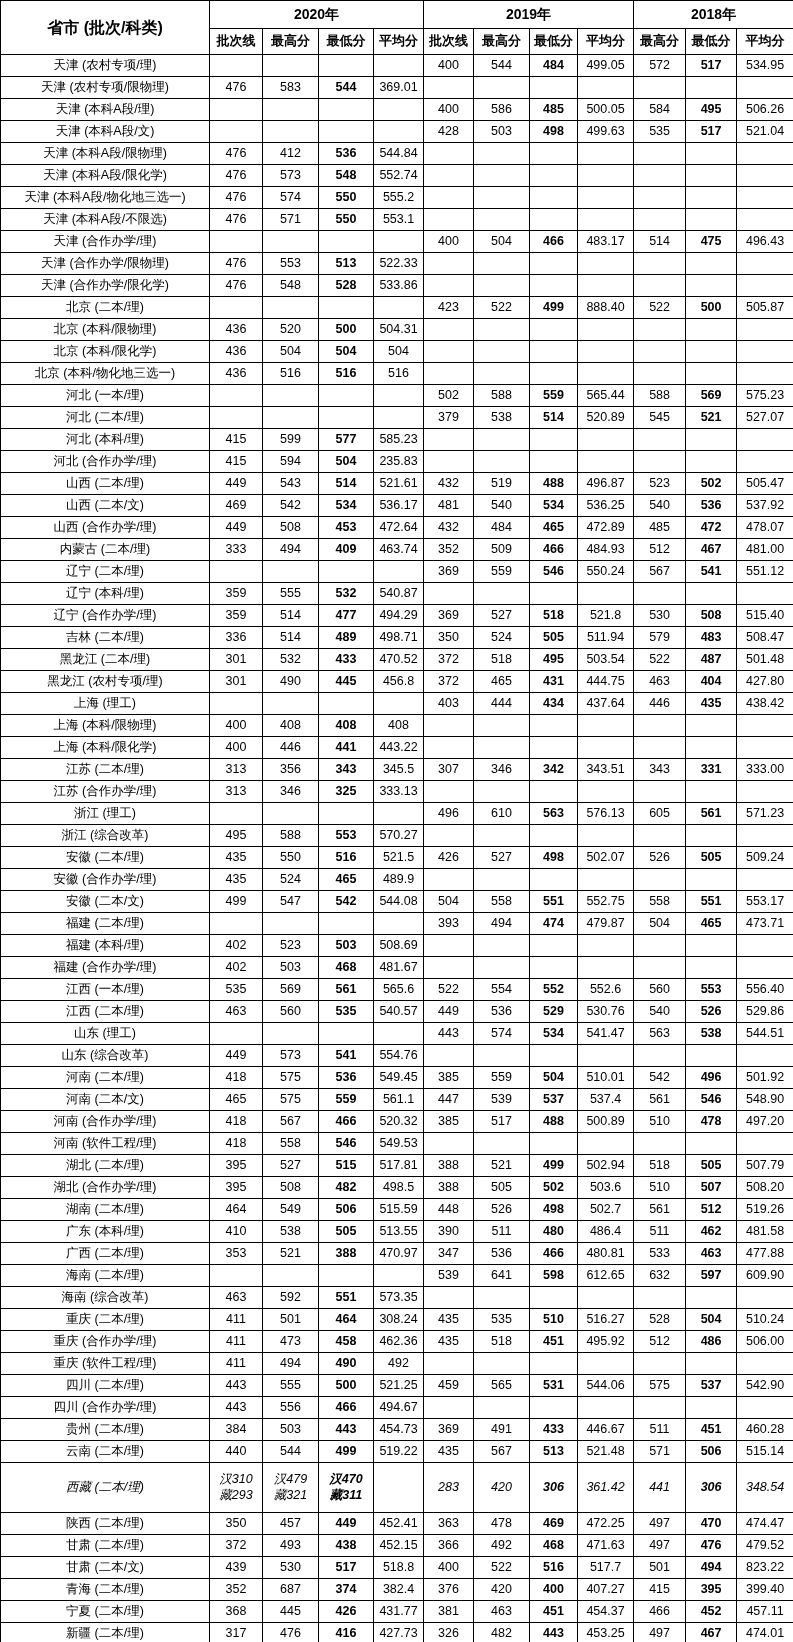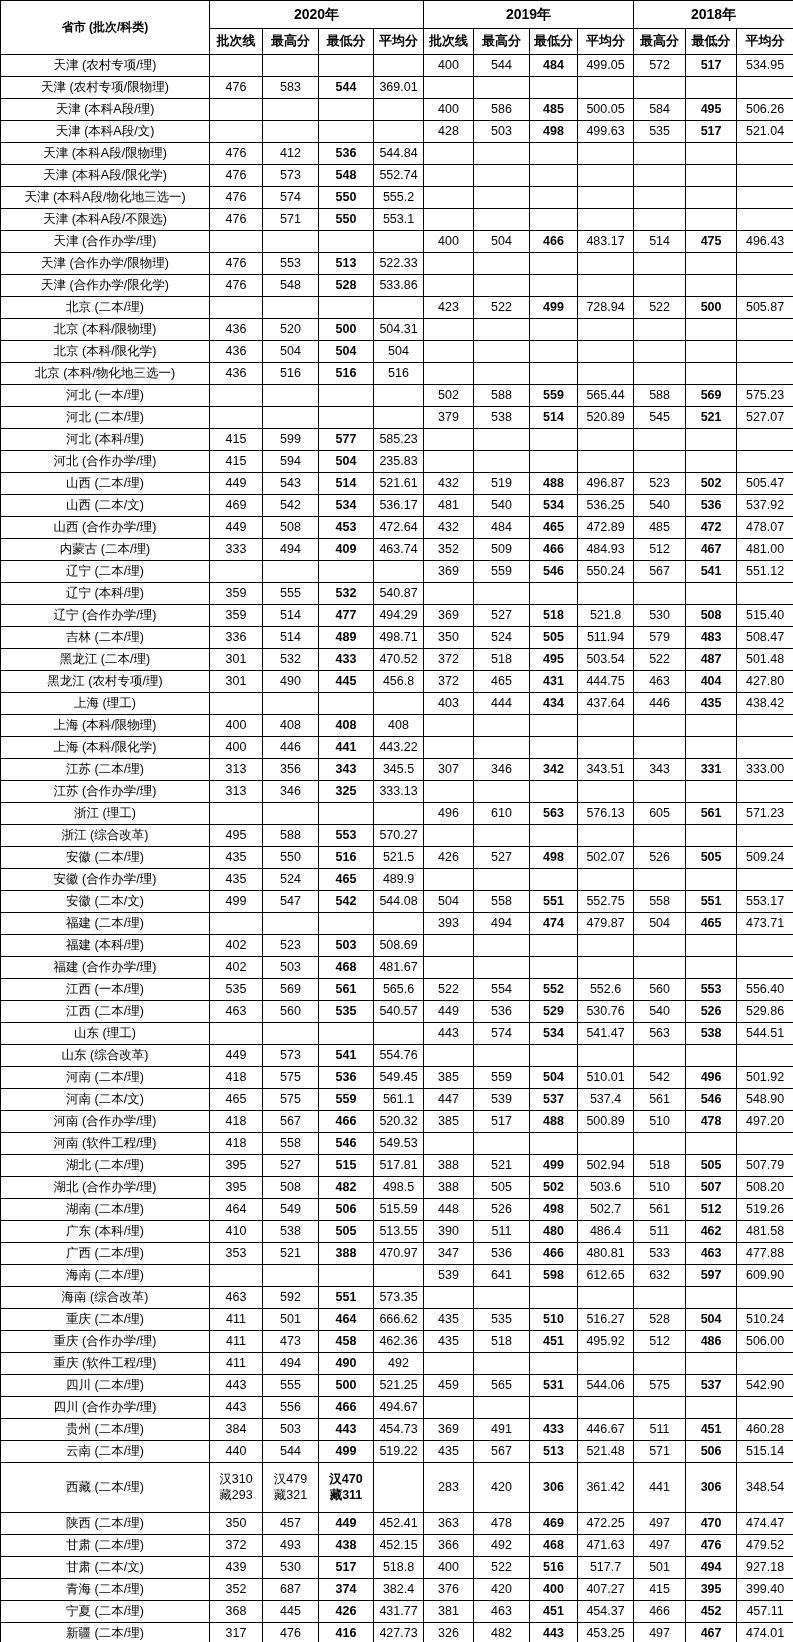--- a/index.html
+++ b/index.html
@@ -18,23 +18,23 @@
     text-align: center;
     vertical-align: middle;
     padding: 0;
     overflow: hidden;
     white-space: pre-line;
     line-height: 1.25;
   }
   thead th { font-weight: bold; }
   tr.year-row { height: 28px; font-size: 14px; }
   tr.col-row { height: 26px; font-size: 13px; font-family: Liberation Serif, serif; }
-  th.province-head { font-size: 12px; }
+  th.province-head { font-size: 16px; }
   tbody tr { height: 22px; font-size: 12.5px; }
-  tbody tr.tall { height: 50px; }
+  tbody tr.tall { height: 50px; font-style: italic; }
   td.bold { font-weight: bold; }
 </style>
 </head>
 <body>
 
 <table>
   <colgroup>
     <col style="width:209px">
     <col style="width:53px">
       <col style="width:56px">
@@ -226,21 +226,21 @@
       </tr>
       <tr>
         <td class="province">北京 (二本/理)</td>
         <td class="num"></td>
         <td class="num"></td>
         <td class="num bold"></td>
         <td class="num"></td>
         <td class="num">423</td>
         <td class="num">522</td>
         <td class="num bold">499</td>
-        <td class="num">728.94</td>
+        <td class="num">888.40</td>
         <td class="num">522</td>
         <td class="num bold">500</td>
         <td class="num">505.87</td>
       </tr>
       <tr>
         <td class="province">北京 (本科/限物理)</td>
         <td class="num">436</td>
         <td class="num">520</td>
         <td class="num bold">500</td>
         <td class="num">504.31</td>
@@ -866,21 +866,21 @@
         <td class="num"></td>
         <td class="num"></td>
         <td class="num bold"></td>
         <td class="num"></td>
       </tr>
       <tr>
         <td class="province">重庆 (二本/理)</td>
         <td class="num">411</td>
         <td class="num">501</td>
         <td class="num bold">464</td>
-        <td class="num">666.62</td>
+        <td class="num">308.24</td>
         <td class="num">435</td>
         <td class="num">535</td>
         <td class="num bold">510</td>
         <td class="num">516.27</td>
         <td class="num">528</td>
         <td class="num bold">504</td>
         <td class="num">510.24</td>
       </tr>
       <tr>
         <td class="province">重庆 (合作办学/理)</td>
@@ -1016,21 +1016,21 @@
         <td class="num">439</td>
         <td class="num">530</td>
         <td class="num bold">517</td>
         <td class="num">518.8</td>
         <td class="num">400</td>
         <td class="num">522</td>
         <td class="num bold">516</td>
         <td class="num">517.7</td>
         <td class="num">501</td>
         <td class="num bold">494</td>
-        <td class="num">927.18</td>
+        <td class="num">823.22</td>
       </tr>
       <tr>
         <td class="province">青海 (二本/理)</td>
         <td class="num">352</td>
         <td class="num">687</td>
         <td class="num bold">374</td>
         <td class="num">382.4</td>
         <td class="num">376</td>
         <td class="num">420</td>
         <td class="num bold">400</td>

